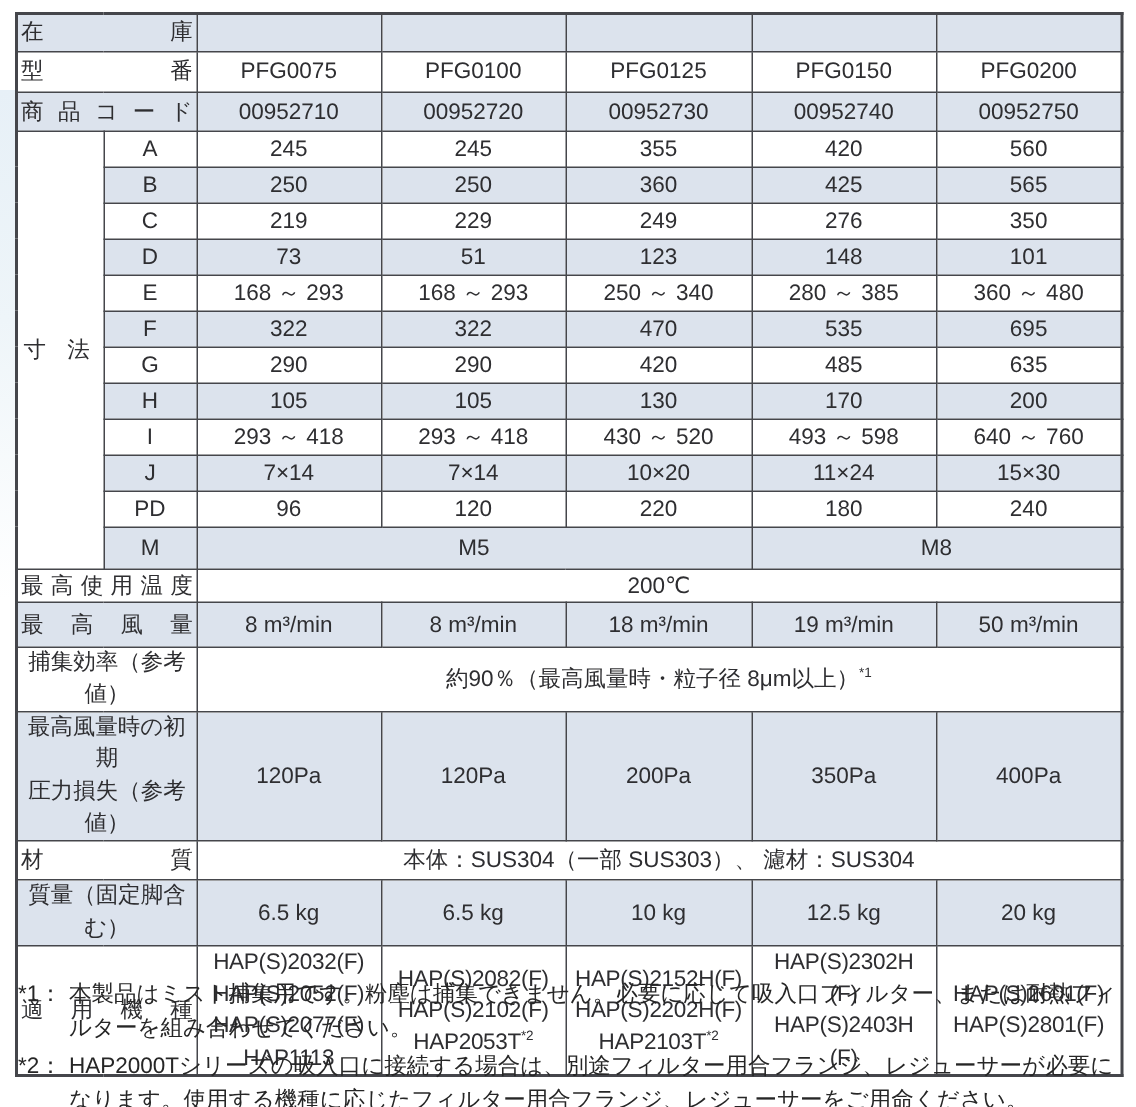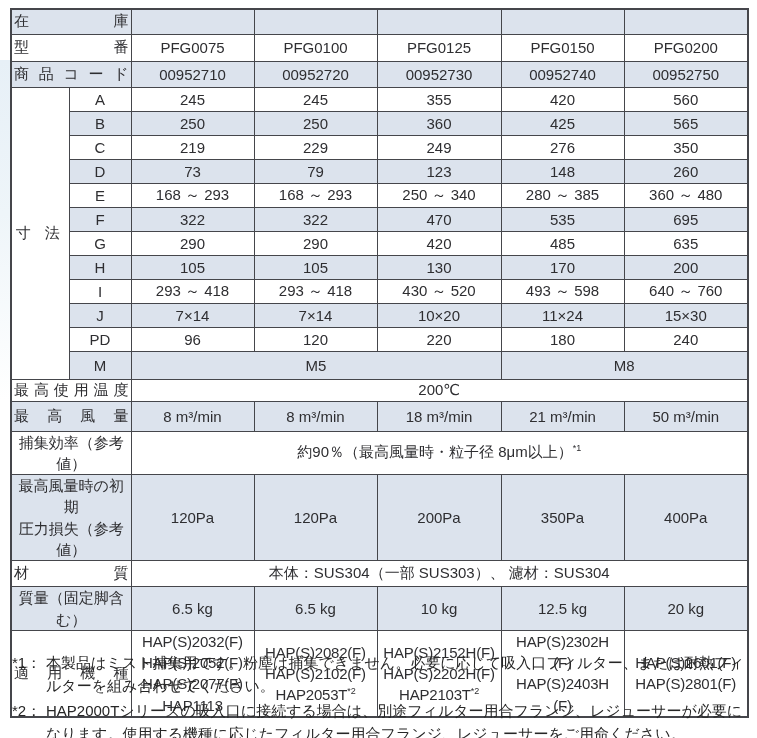--- a/index.html
+++ b/index.html
@@ -44,21 +44,21 @@
   tr.r-mat     { height: 26px; }
   tr.r-wt      { height: 26px; }
   tr.r-models  { height: 86px; }
   
   td.jlab { text-align: justify; text-align-last: justify; }
   td.pad30 { padding: 0 30px; }
   td.pad12 { padding: 0 12px; font-family: Liberation Serif, serif; }
   td.pad8  { padding: 0 8px; }
   td.dimlab { letter-spacing: 5px; padding-left: 7px; margin-left: 16px; }
   td.small-lab { font-size: 13px; }
-  td.left-lab { text-align: left; padding-left: 6px; line-height: 1.42; }
+  td.left-lab { text-align: left; padding-left: 6px; line-height: 1.42; font-family: Liberation Mono, monospace; }
   td.models-cell {
     text-align: left; vertical-align: middle;
     font-size: 13px; line-height: 1.42; padding: 3px 3px 3px 4px;
     letter-spacing: -0.2px;
   }
   sup { font-size: 9px; vertical-align: super; line-height: 0; }
   .footnotes { position: absolute; left: 12px; top: 652px; width: 741px; }
   .fn { display: flex; font-size: 15px; line-height: 1.5; margin-bottom: 3px; color: #262626; }
   .fn-marker { flex: 0 0 34px; }
   .fn-text { flex: 1; }
@@ -132,24 +132,24 @@
       <td>219</td>
       <td>229</td>
       <td>249</td>
       <td>276</td>
       <td>350</td>
     </tr>
 
     <tr class="r-dim shade">
       <td>D</td>
       <td>73</td>
-      <td>79</td>
+      <td>51</td>
       <td>123</td>
       <td>148</td>
-      <td>260</td>
+      <td>101</td>
     </tr>
 
     <tr class="r-dim">
       <td>E</td>
       <td>168 ～ 293</td>
       <td>168 ～ 293</td>
       <td>250 ～ 340</td>
       <td>280 ～ 385</td>
       <td>360 ～ 480</td>
     </tr>
@@ -217,21 +217,21 @@
     <tr class="r-temp">
       <td colspan="2" class="jlab pad8">最高使用温度</td>
       <td colspan="5">200℃</td>
     </tr>
 
     <tr class="r-air shade">
       <td colspan="2" class="jlab pad8">最高風量</td>
       <td>8 m³/min</td>
       <td>8 m³/min</td>
       <td>18 m³/min</td>
-      <td>21 m³/min</td>
+      <td>19 m³/min</td>
       <td>50 m³/min</td>
     </tr>
 
     <tr class="r-eff">
       <td colspan="2" class="small-lab left-lab">捕集効率（参考値）</td>
       <td colspan="5"><span>約90％（最高風量時・粒子径 8μm以上）</span><sup>*1</sup></td>
     </tr>
 
     <tr class="r-press shade">
       <td colspan="2" class="small-lab left-lab">

